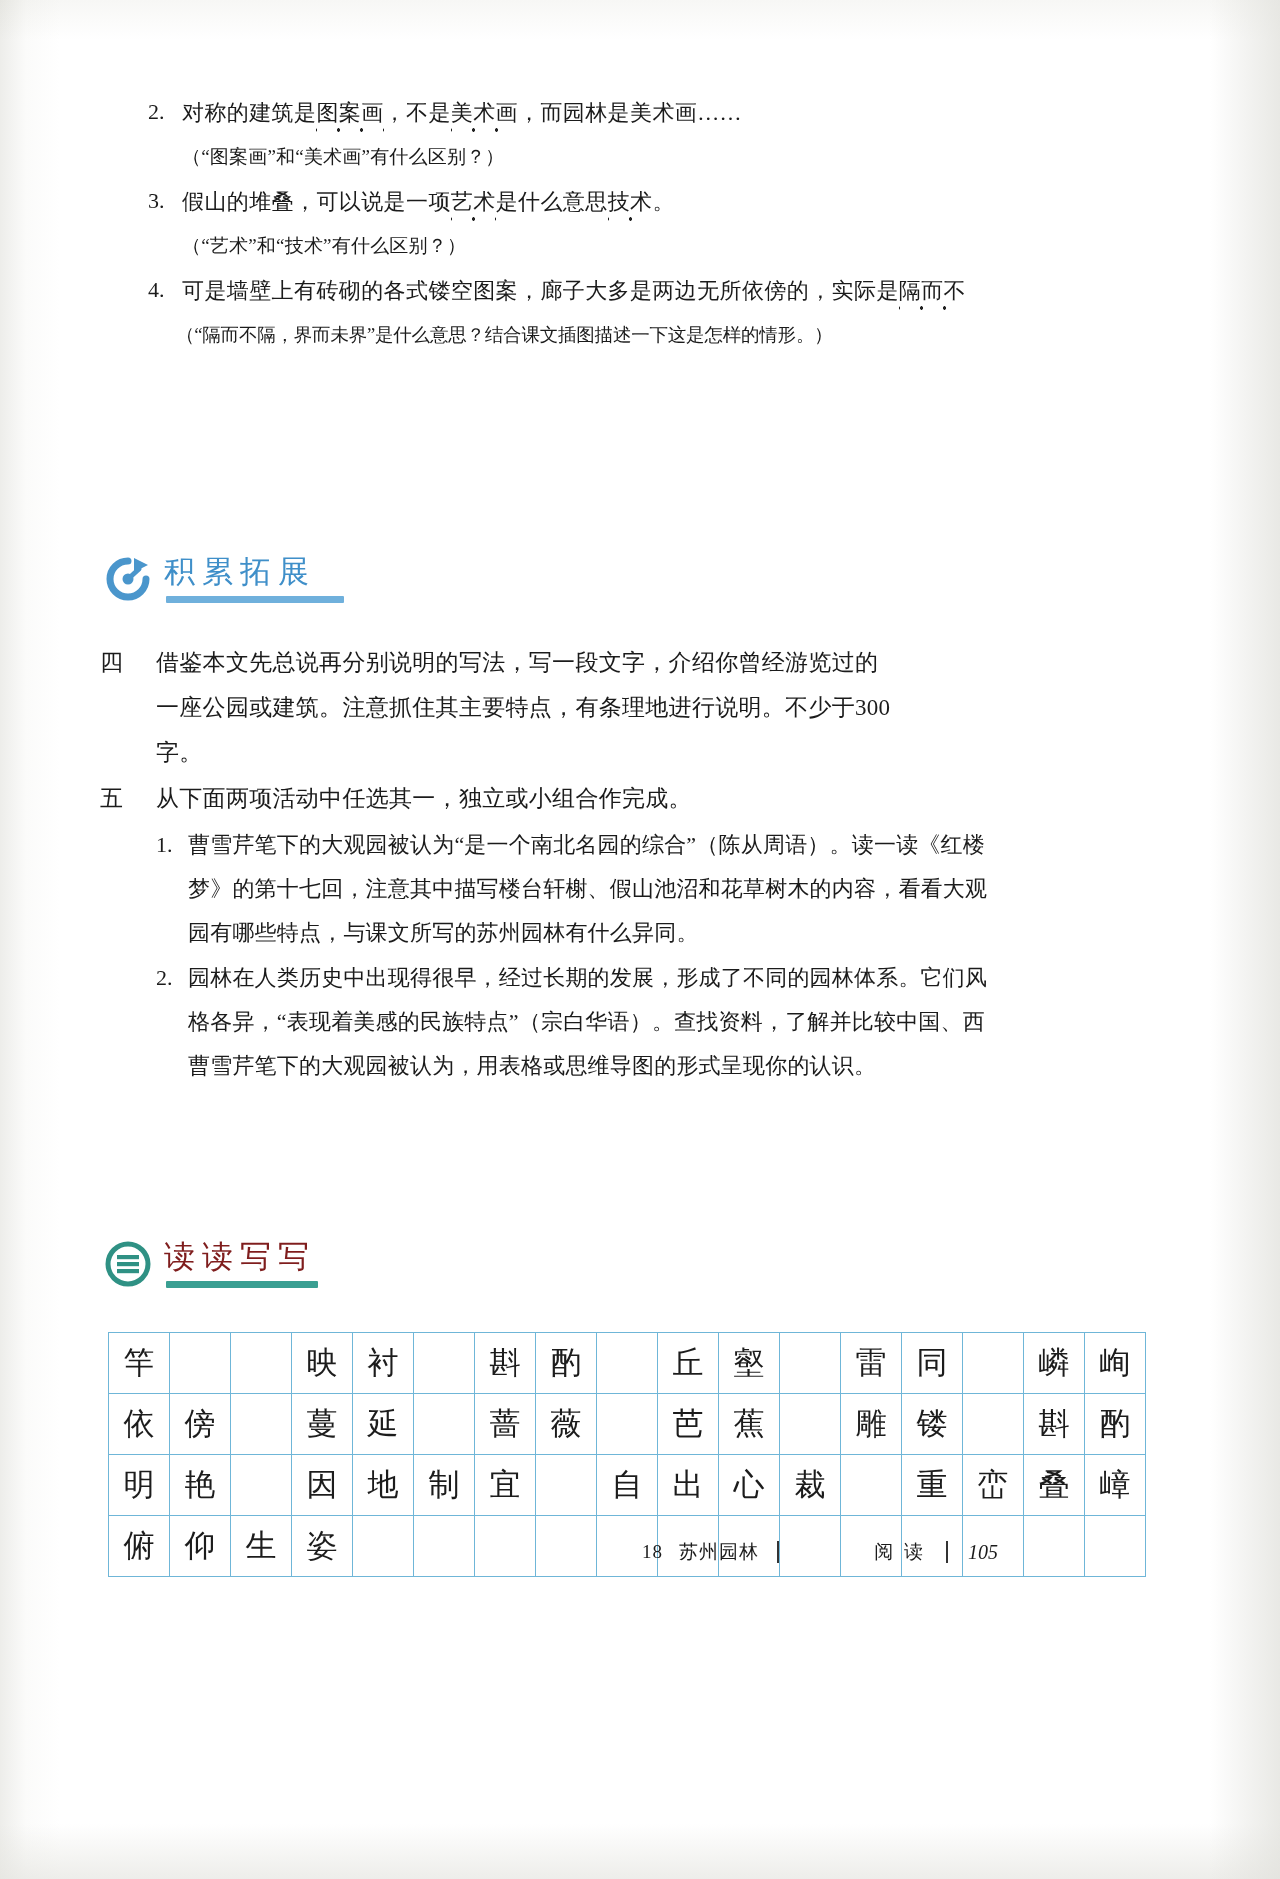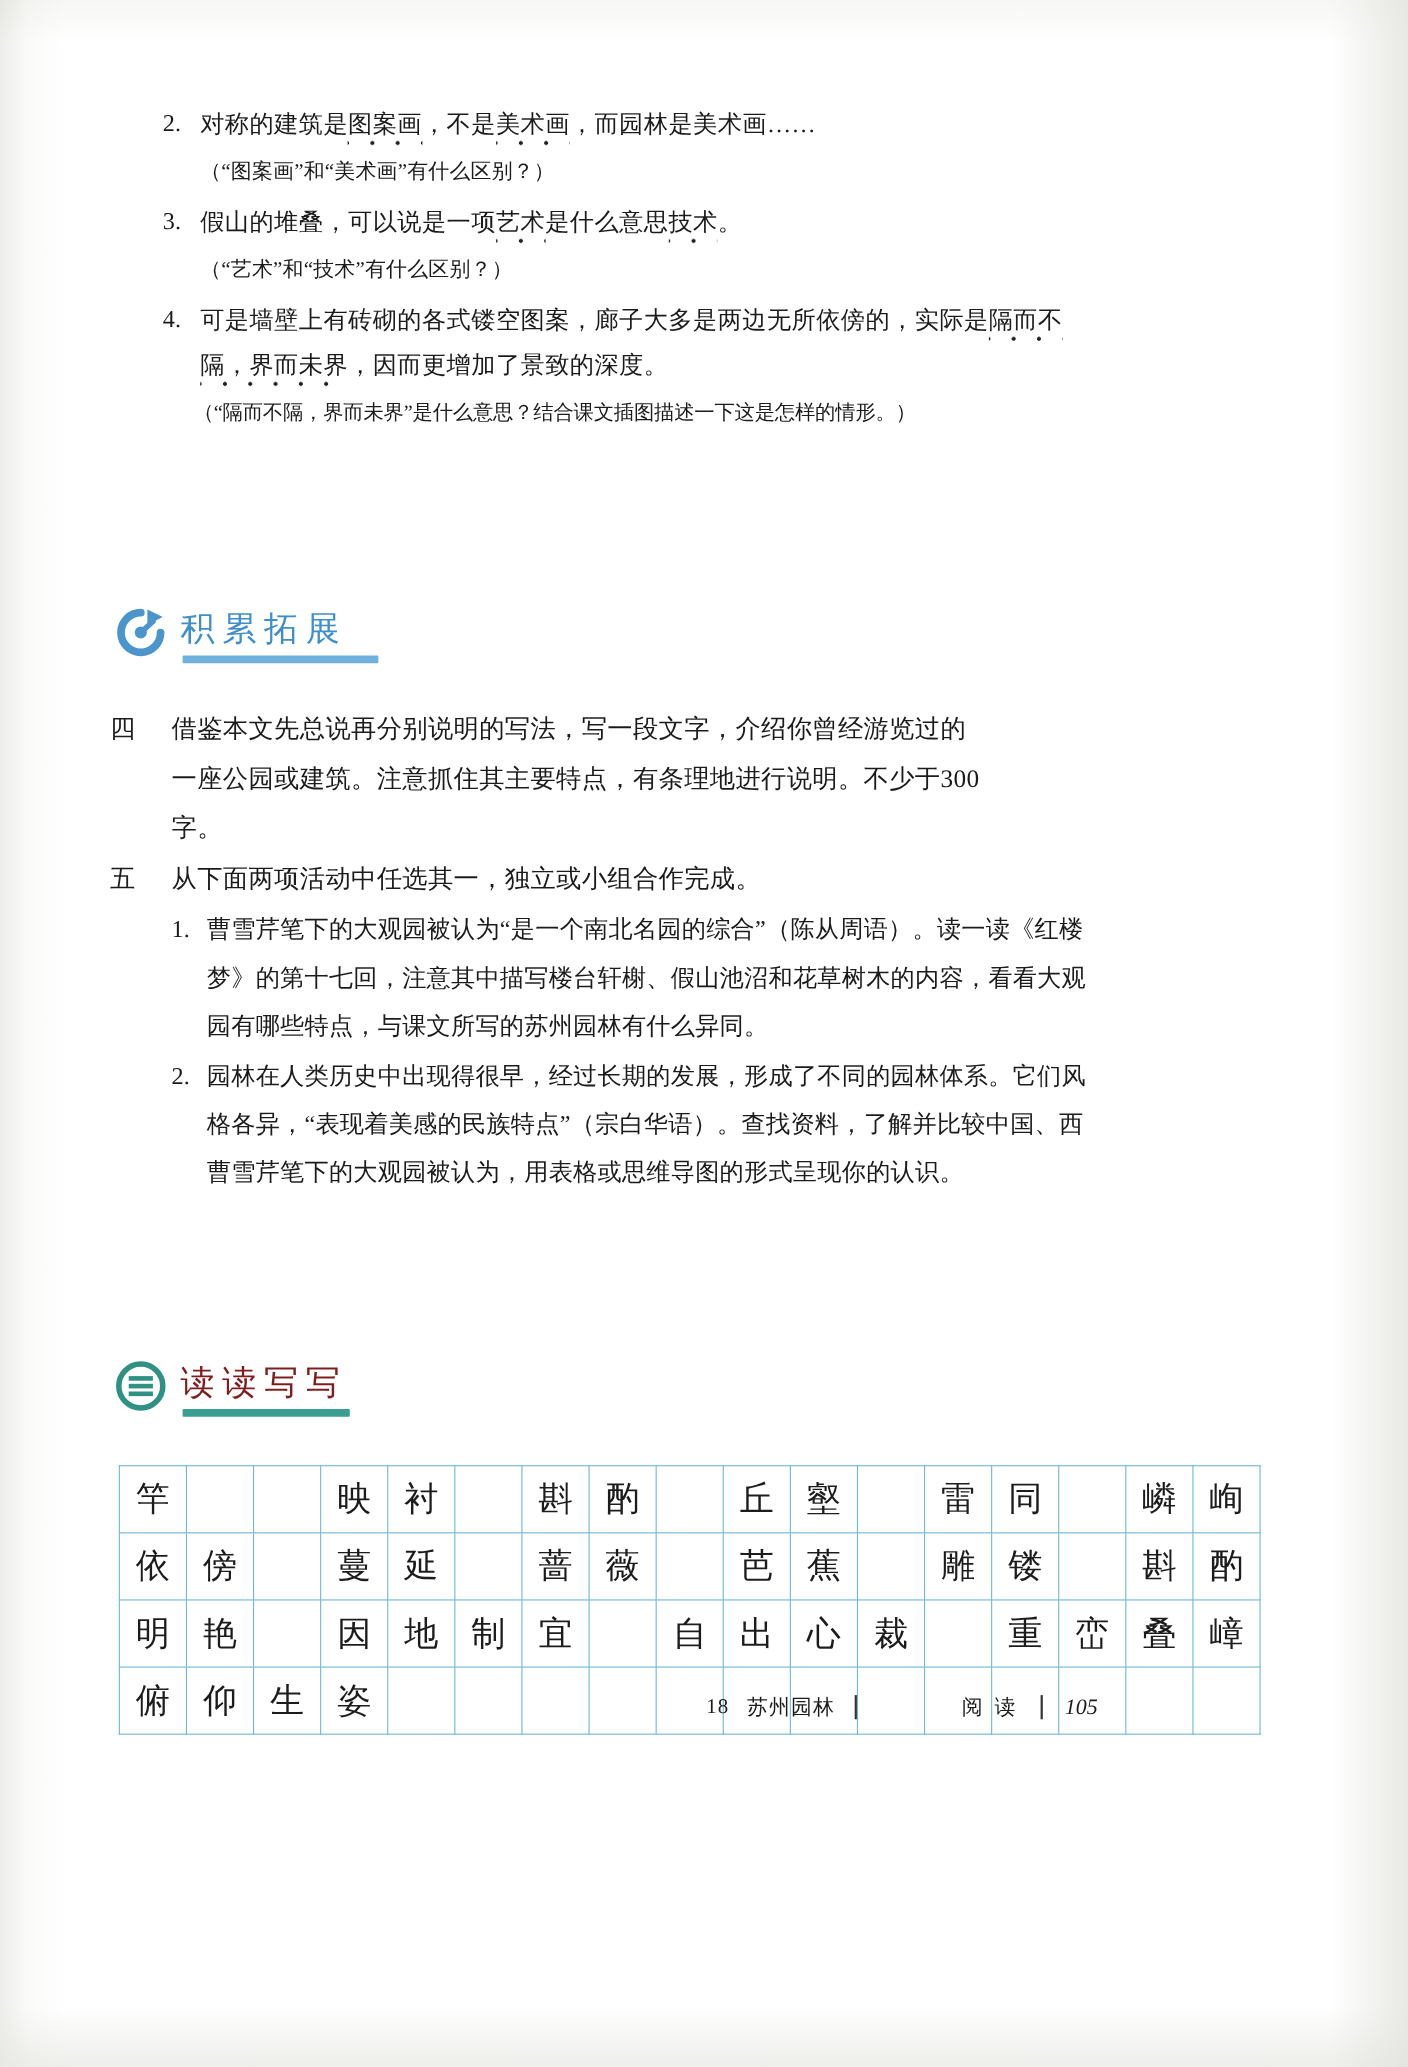--- a/index.html
+++ b/index.html
@@ -77,21 +77,21 @@
     margin-left: 34px;
     letter-spacing: 0.2px;
     font-family: "Liberation Serif", serif;
   }
   .qsub.narrow { letter-spacing: -0.2px; }
 
   
   .sec-head {
     position: absolute;
     display: flex;
-    align-items: flex-start;
+    align-items: center;
   }
   .sec-icon {
     width: 44px; height: 44px;
     flex: 0 0 44px;
     margin-right: 16px;
   }
   .sec-title-wrap { position: relative; padding-bottom: 10px; }
   .sec-title {
     font-size: 31px;
     letter-spacing: 7px;
@@ -218,21 +218,20 @@
       <div class="qbody">
         <span>假山的堆叠，可以说是一项</span><span class="dotted">艺术</span><span>是什么意思</span><span class="dotted">技术</span><span>。</span>
       </div>
     </div>
     <div class="qsub">（“艺术”和“技术”有什么区别？）</div>
 
     <div class="qitem" style="margin-top:4px;">
       <div class="qnum">4.</div>
       <div class="qbody">
         <div><span>可是墙壁上有砖砌的各式镂空图案，廊子大多是两边无所依傍的，实际是</span><span class="dotted">隔而不</span></div>
-        <div><span class="dotted">隔，界而未界</span><span>，因而更增加了景致的深度。</span></div>
       </div>
     </div>
     <div class="qsub narrow" style="margin-left:28px; font-size:18.5px;">（“隔而不隔，界而未界”是什么意思？结合课文插图描述一下这是怎样的情形。）</div>
   </div>
 
   <div class="sec-head" style="left:104px; top:551px;">
     <div class="sec-icon">
       <svg viewBox="0 0 48 48" width="48" height="48" aria-hidden="true">
         <path d="M24 6 A18 18 0 1 0 42 24" fill="none" stroke="#4a96cc" stroke-width="7" stroke-linecap="round"></path>
         <path d="M30 3 L44 10 L30 17 Z" fill="#4a96cc"></path>

